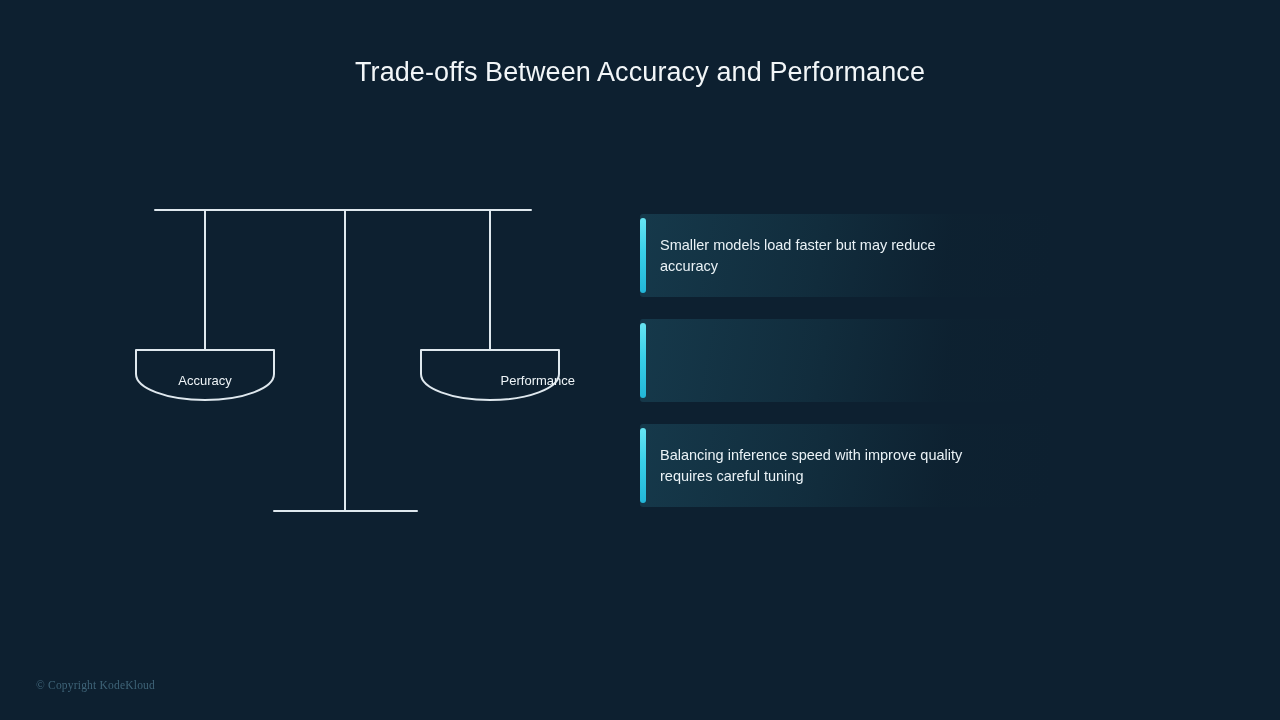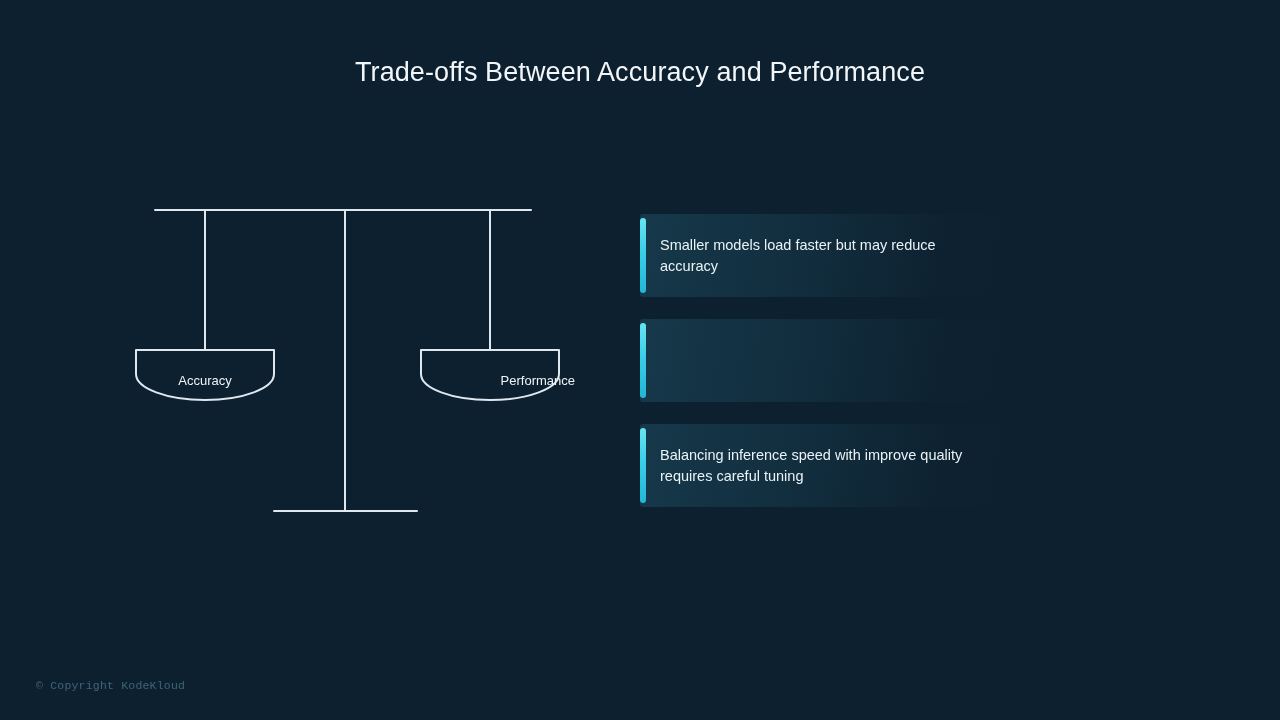--- a/index.html
+++ b/index.html
@@ -53,21 +53,21 @@
     font-size:14.5px; line-height:1.42;
     color:#eaf2f6; font-weight:400;
     max-width:372px;
     font-family:"Liberation Sans", sans-serif;
   }
 
   
   .footer {
     position:absolute; left:36px; top:679px;
     font-size:11.5px; color:#3f6478; letter-spacing:0.2px;
-    font-family:Liberation Mono, monospace;
+    font-family:Liberation Serif, serif;
   }
 </style>
 </head>
 <body>
 
 <div class="slide">
 
   <div class="title">Trade-offs Between Accuracy and Performance</div>
 
   <div class="scale">

